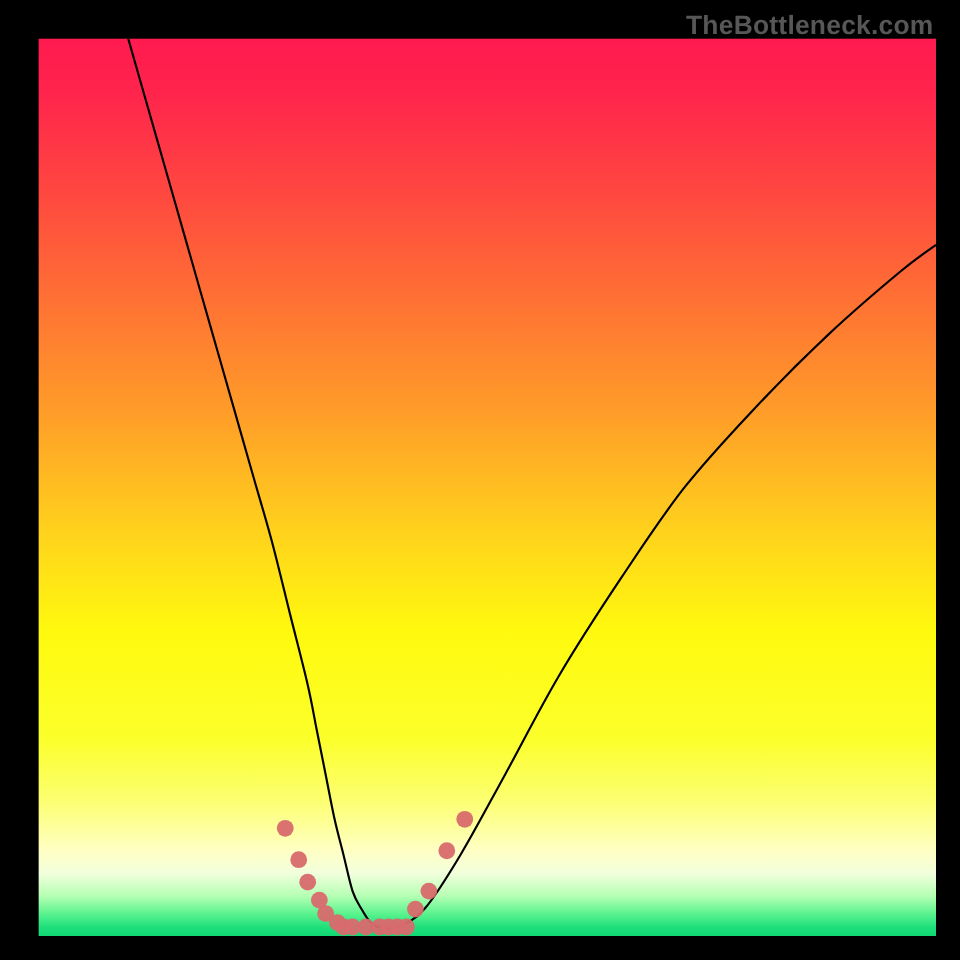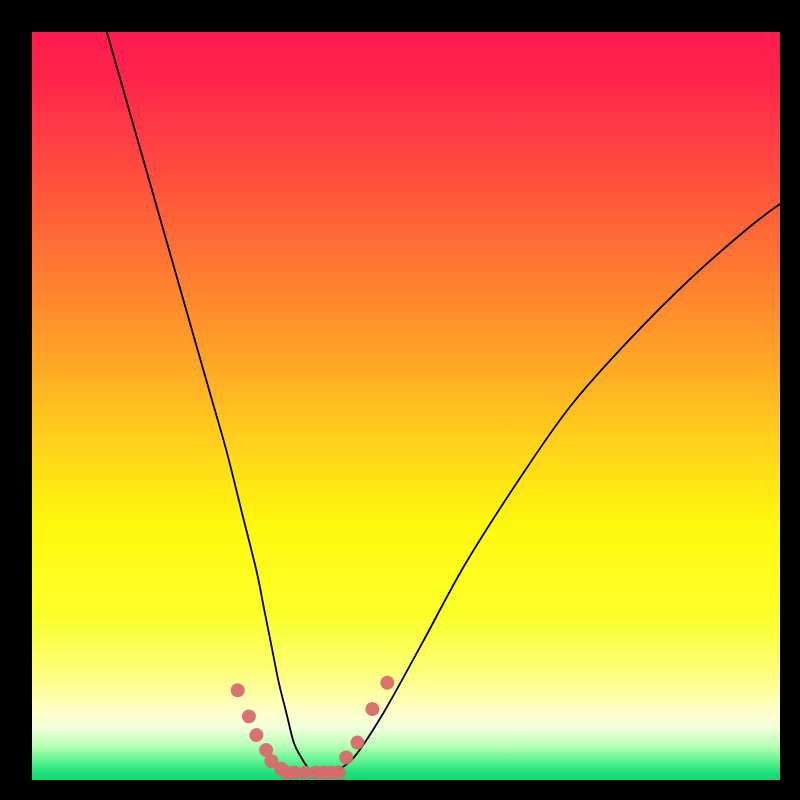--- a/index.html
+++ b/index.html
@@ -90,13 +90,14 @@
           <circle cx="261.8" cy="740.52" r="7" fill="#d86a6d" fill-opacity="0.95"></circle>
           <circle cx="273.02" cy="740.52" r="7" fill="#d86a6d" fill-opacity="0.95"></circle>
           <circle cx="284.24" cy="740.52" r="7" fill="#d86a6d" fill-opacity="0.95"></circle>
           <circle cx="291.72" cy="740.52" r="7" fill="#d86a6d" fill-opacity="0.95"></circle>
           <circle cx="299.2" cy="740.52" r="7" fill="#d86a6d" fill-opacity="0.95"></circle>
           <circle cx="306.68" cy="740.52" r="7" fill="#d86a6d" fill-opacity="0.95"></circle>
         </g>
     </svg>
   </div>
 
+  <div class="watermark">TheBottleneck.com</div>
 </div>
 
 </body></html>

